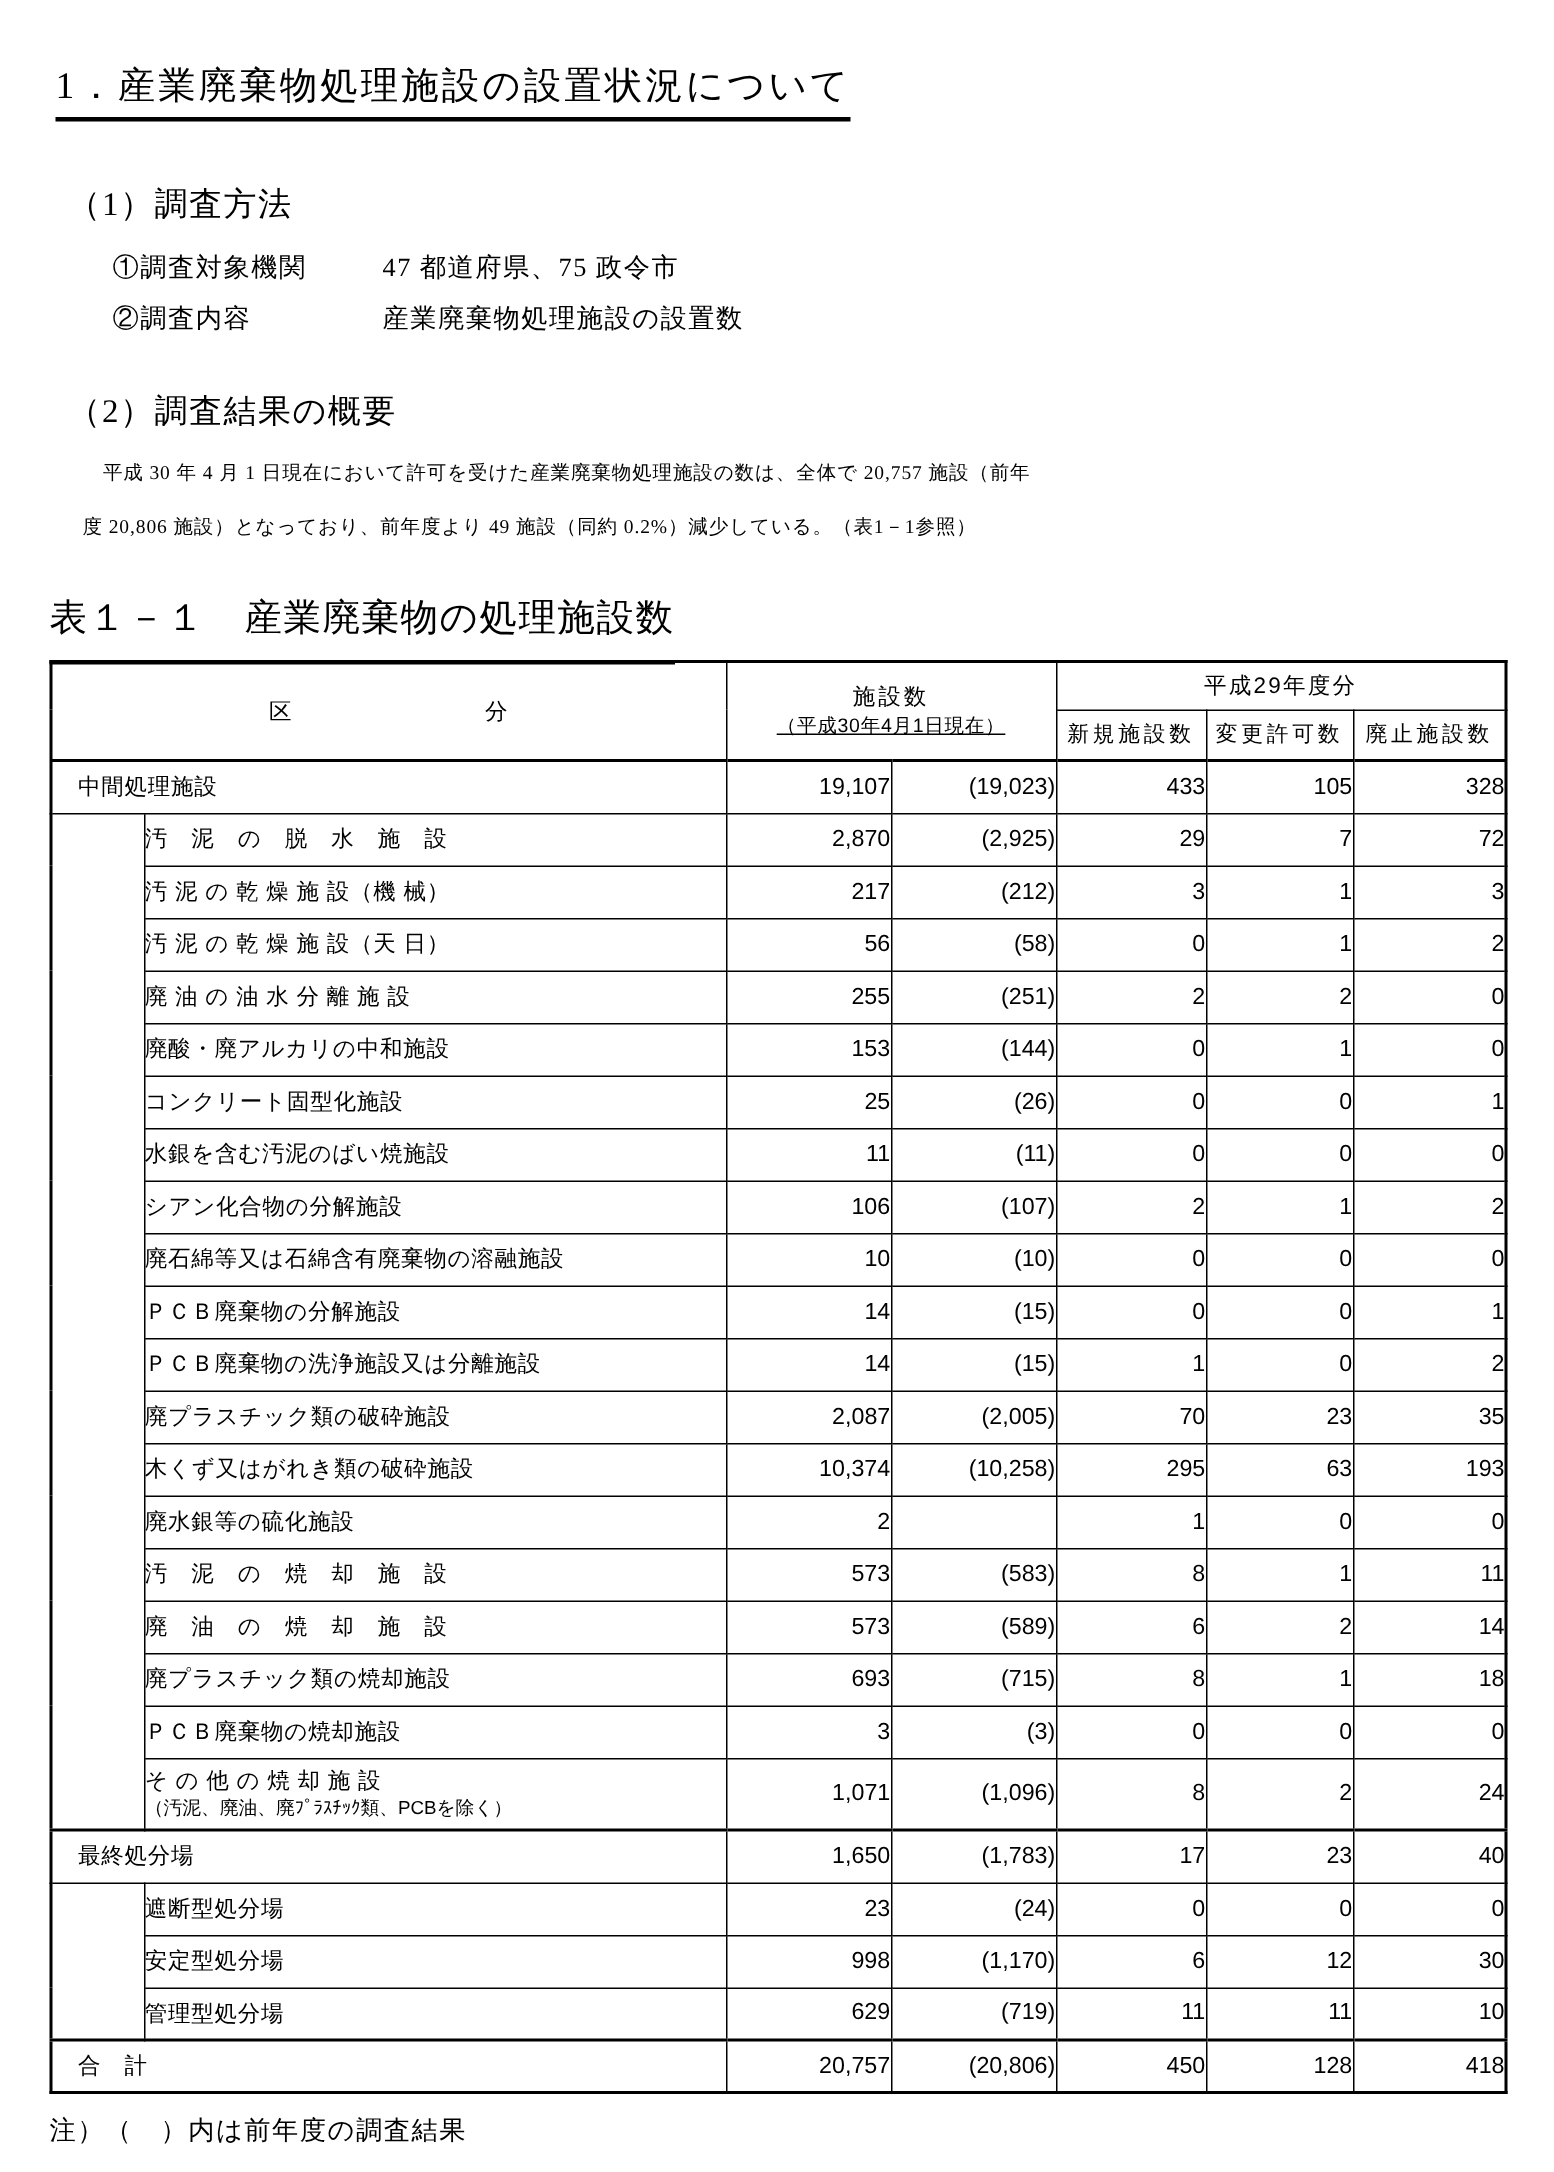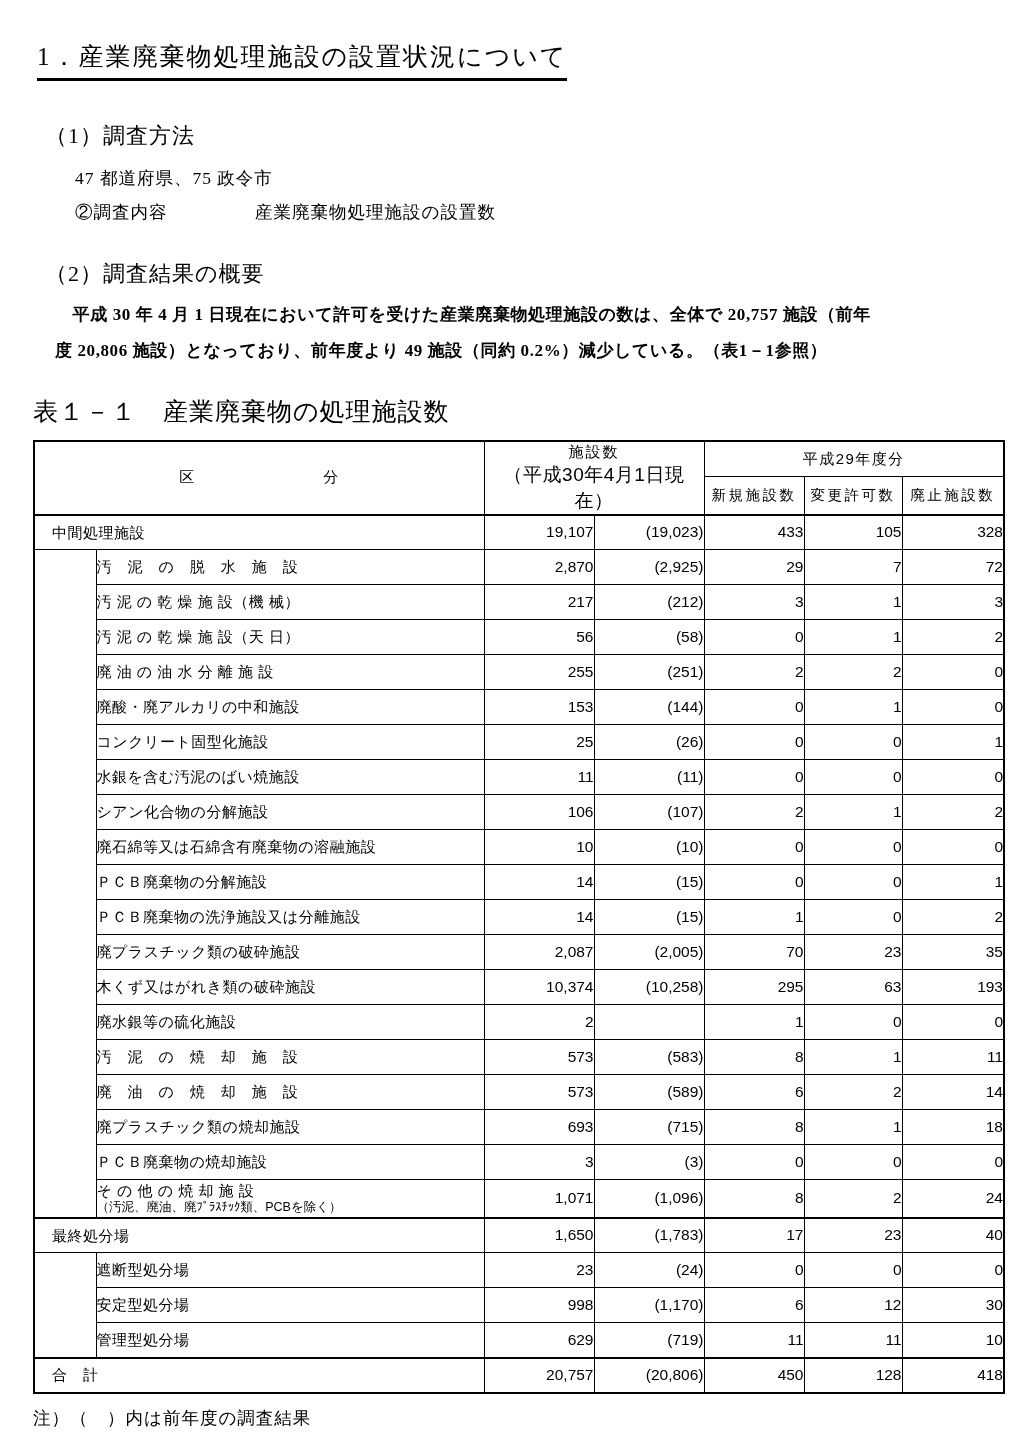--- a/index.html
+++ b/index.html
@@ -23,21 +23,21 @@
 
   .section { margin-top: 40px; }
   .section-heading { font-size: 22px; margin-left: 12px; letter-spacing: 1px; }
 
   .method-items { margin-top: 10px; }
   .method-item { display: flex; margin-left: 42px; line-height: 34px; font-size: 17.5px; }
   .method-item .m-label { width: 180px; letter-spacing: 1px; }
   .method-item .m-value { letter-spacing: 1px; }
 
   .summary { margin-top: 30px; }
-  .para { margin-top: 8px; font-size: 17px; line-height: 36px; letter-spacing: 0.6px; font-weight: bold; }
+  .para { margin-top: 8px; font-size: 13px; line-height: 36px; letter-spacing: 0.6px; }
   .para .line1 { margin-left: 22px; }
   .para .line2 { margin-left: 22px; }
 
   .table-caption { margin-top: 26px; }
   .table-caption span {
     font-size: 25px; letter-spacing: 1px;
     border-bottom: 2px solid #000; padding-bottom: 15px; text-align: right;
   }
 
   table.stats {
@@ -53,26 +53,26 @@
     padding: 0;
     font-weight: normal;
   }
   thead.head { border-bottom: 2px solid #000; }
   .head tr.h1 { height: 32px; }
   .head tr.h2 { height: 34px; }
   .head th { font-size: 15px; text-align: center; vertical-align: middle; }
   th.cat-h { letter-spacing: 1px; }
   th.count-h { line-height: 1.35; }
   th.count-h .l1 { font-size: 15px; letter-spacing: 2px; }
-  th.count-h .l2 { font-size: 19px; letter-spacing: 0.5px; }
+  th.count-h .l2 { font-size: 13px; letter-spacing: 0.5px; text-decoration: underline; }
   th.fy-h { letter-spacing: 1.5px; }
   th.fy-sub { letter-spacing: 2.5px; font-size: 14.5px; }
 
   tbody tr { height: 35px; }
-  tbody tr.tall { height: 38px; }
+  tbody tr.tall { height: 48px; }
   tbody tr.parent td, tbody tr.total td { border-top: 2px solid #000; }
 
   td.indent { border-right: 1px solid #000; }
   td.label {
     font-size: 15px; letter-spacing: 0.5px;
     padding: 2px 4px 2px 8px; vertical-align: middle; line-height: 1.15;
   }
   tr.parent td.label, tr.total td.label { padding-left: 17px; }
   td.label .sublabel { font-size: 12.5px; letter-spacing: 0; margin-top: 1px; }
 
@@ -86,20 +86,21 @@
 <body>
 
 <div class="page">
 
   <h1 class="doc-title">1．産業廃棄物処理施設の設置状況について</h1>
 
   <div class="section">
     <div class="section-heading">（1）調査方法</div>
     <div class="method-items">
       <div class="method-item">
+        <span class="m-label">①調査対象機関</span>
         <span class="m-value">47 都道府県、75 政令市</span>
       </div>
       <div class="method-item">
         <span class="m-label">②調査内容</span>
         <span class="m-value">産業廃棄物処理施設の設置数</span>
       </div>
     </div>
   </div>
 
   <div class="section summary">

